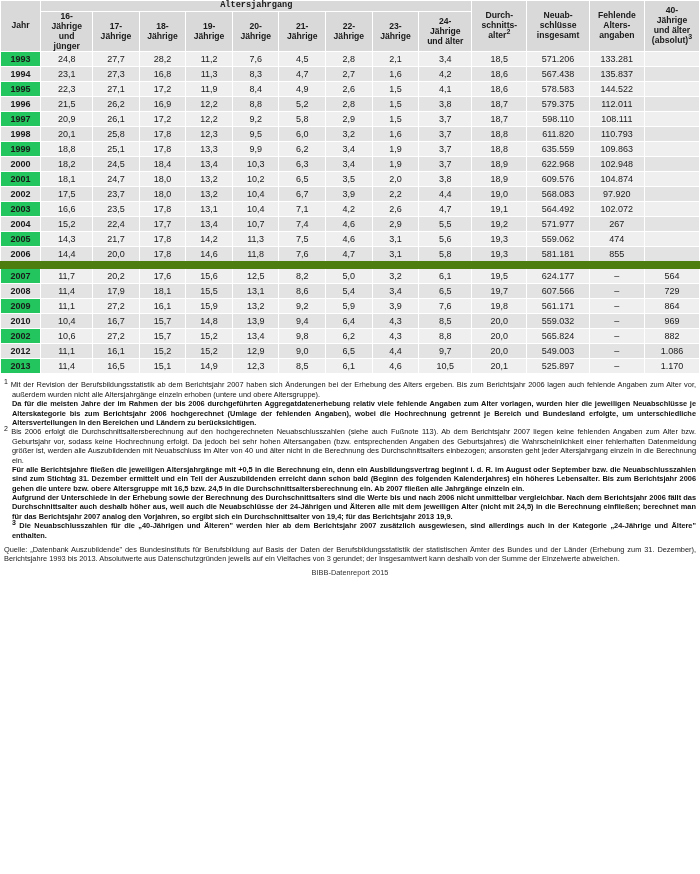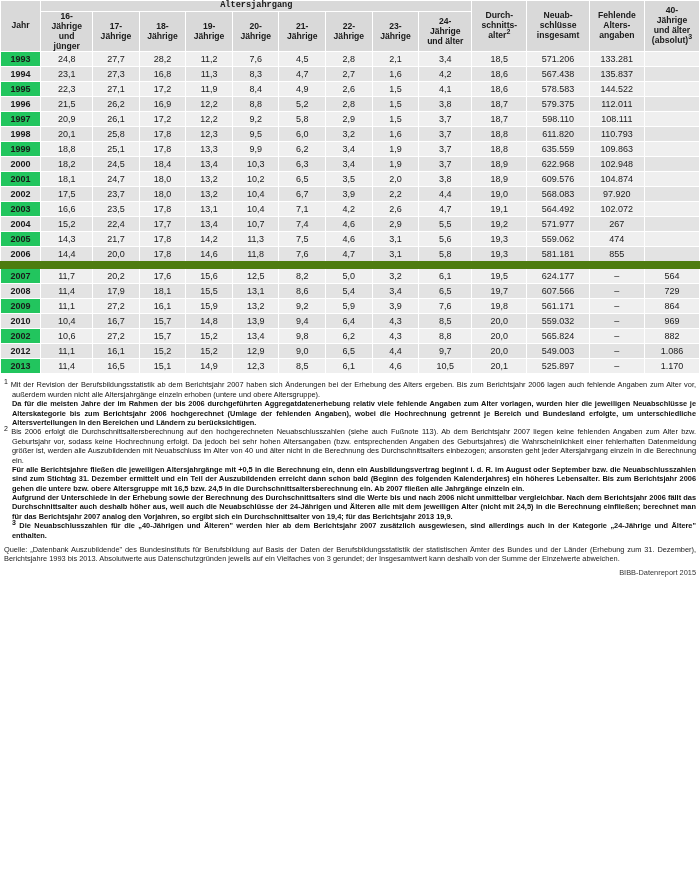--- a/index.html
+++ b/index.html
@@ -88,21 +88,21 @@
     padding-left: 8px;
     font-weight: bold;
   }
   .footer-src {
     font-size: 7.4px;
     line-height: 1.27;
     padding: 5px 4px 0 4px;
     text-align: justify;
   }
   .footer-right {
-    text-align: right;
+    text-align: center;
     font-size: 7.4px;
     padding: 4px 4px 6px 4px;
     color: #333;
   }
 </style>
 </head>
 <body>
 
 <div class="page">
 

